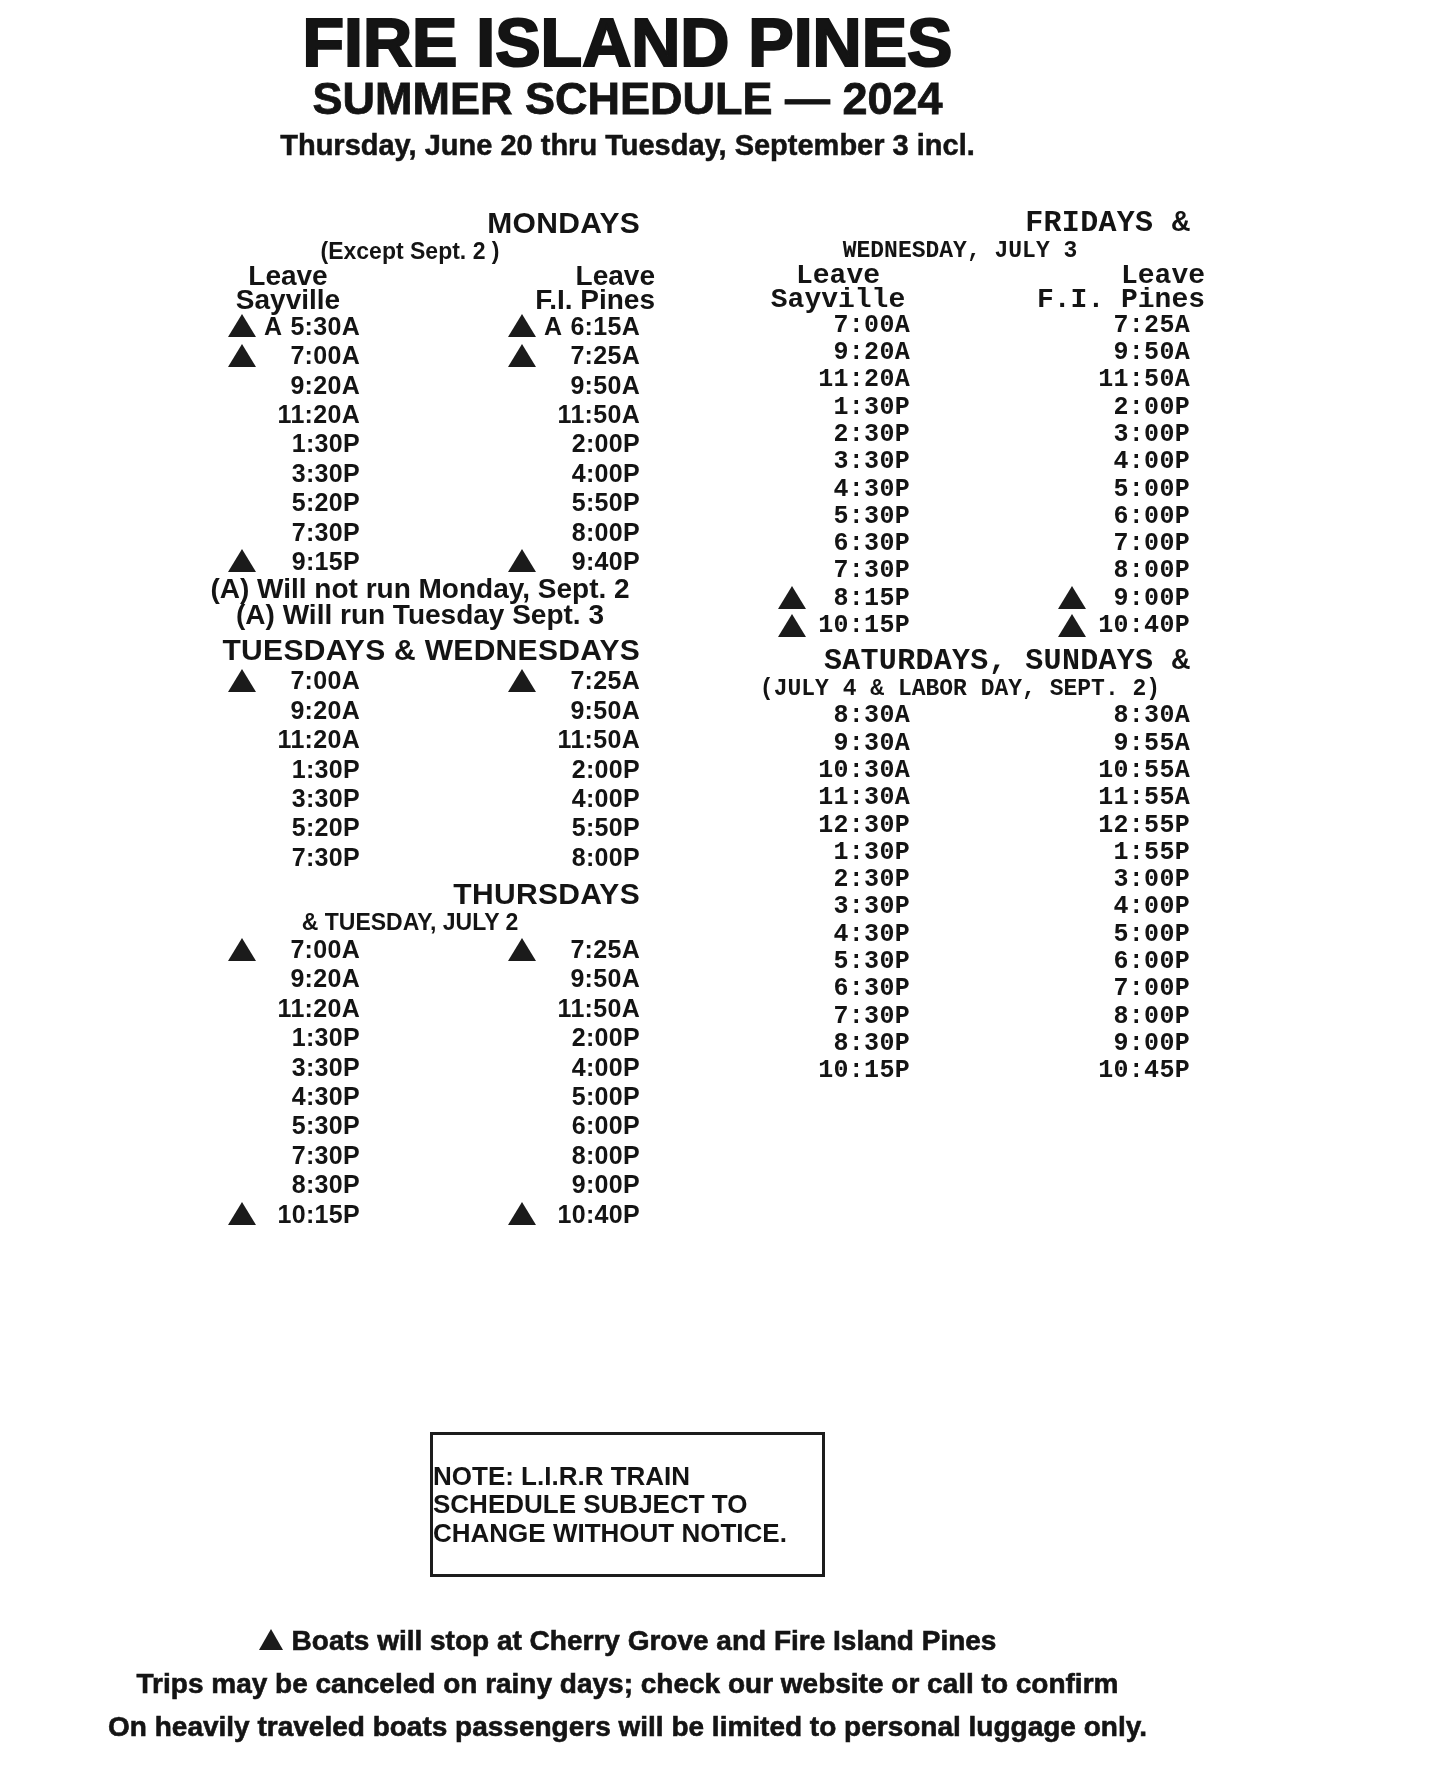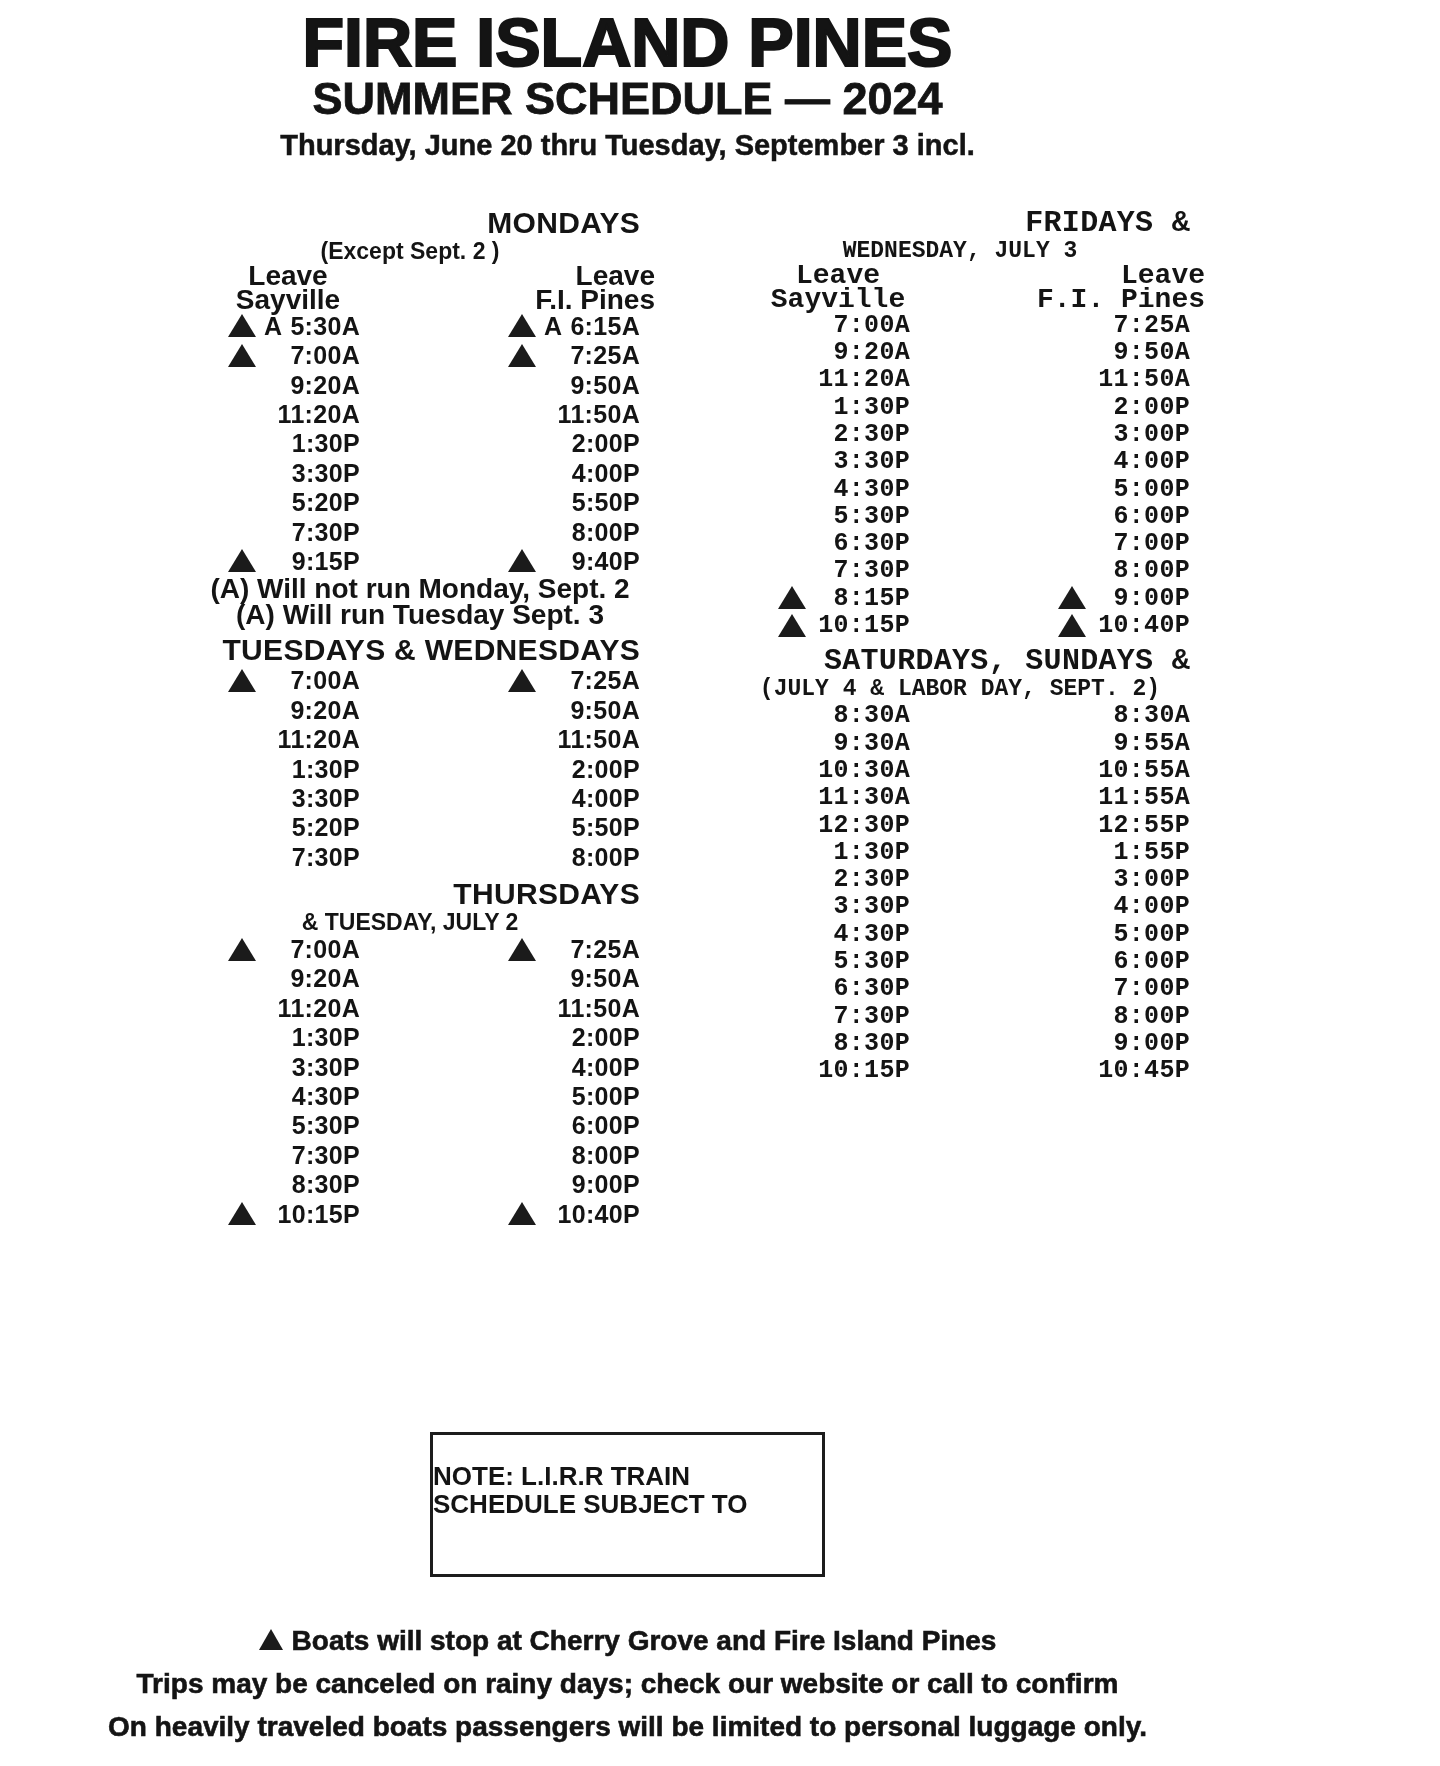--- a/index.html
+++ b/index.html
@@ -620,20 +620,21 @@
             </div>
           </div>
         </section>
       </div>
   </div>
 
   <div class="notebox">
     <div class="notebox-text">
         <div class="nb-line">NOTE: L.I.R.R TRAIN</div>
         <div class="nb-line">SCHEDULE SUBJECT TO</div>
+        <div class="nb-line">CHANGE WITHOUT NOTICE.</div>
       </div>
   </div>
 
   <div class="footer">
       <div class="f-line"><span class="tri-inline"></span><span>Boats will stop at Cherry Grove and Fire Island Pines</span></div>
       <div class="f-line"><span>Trips may be canceled on rainy days; check our website or call to confirm</span></div>
       <div class="f-line"><span>On heavily traveled boats passengers will be limited to personal luggage only.</span></div>
     </div>
 
 </div>

